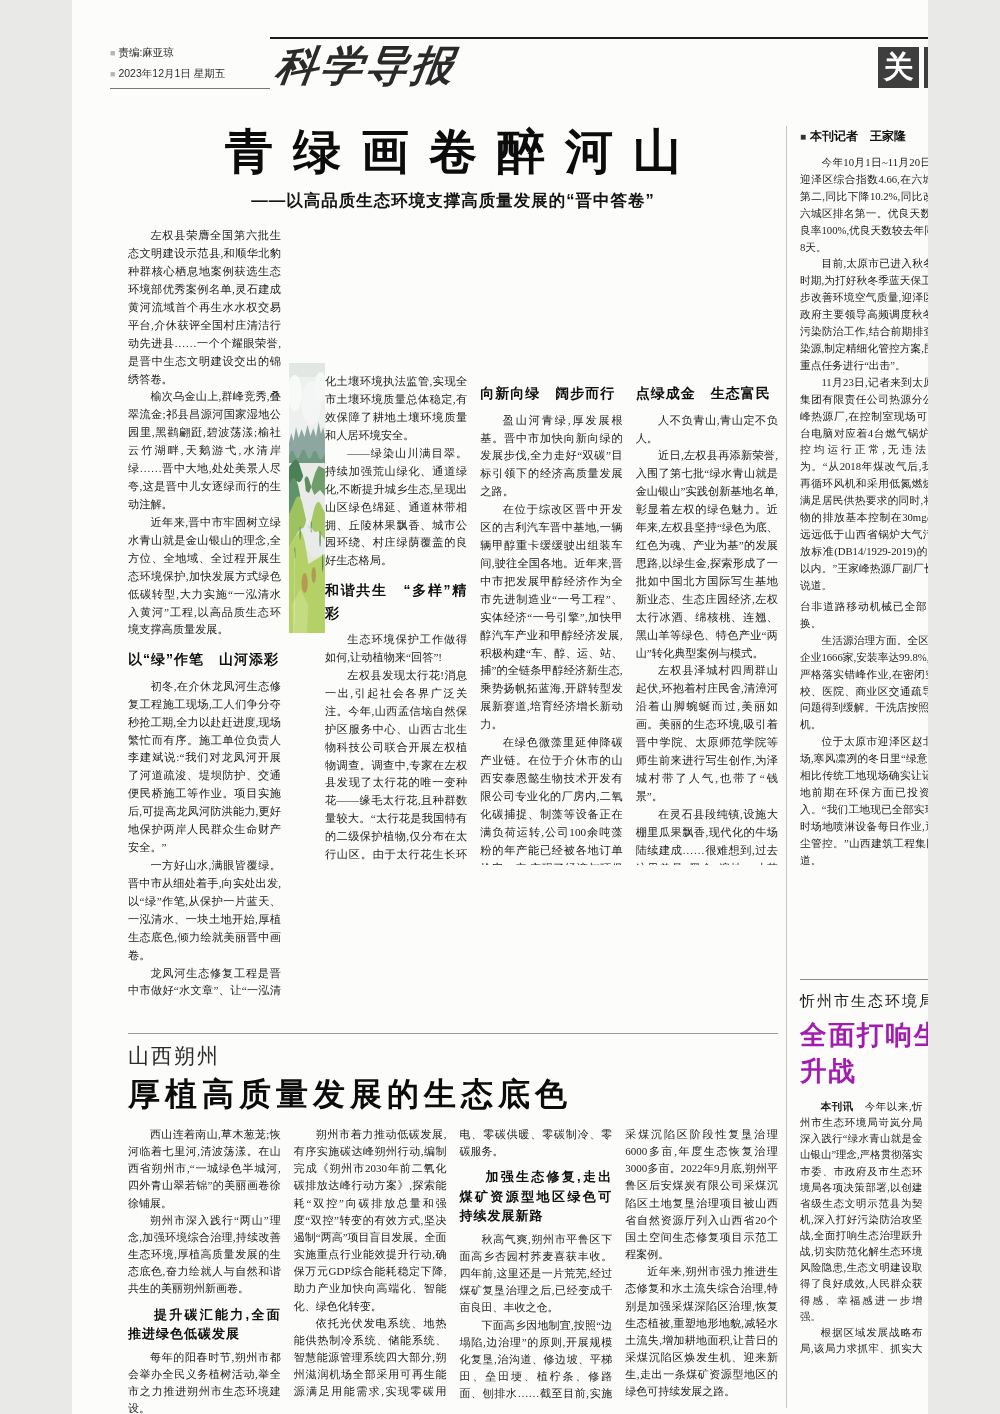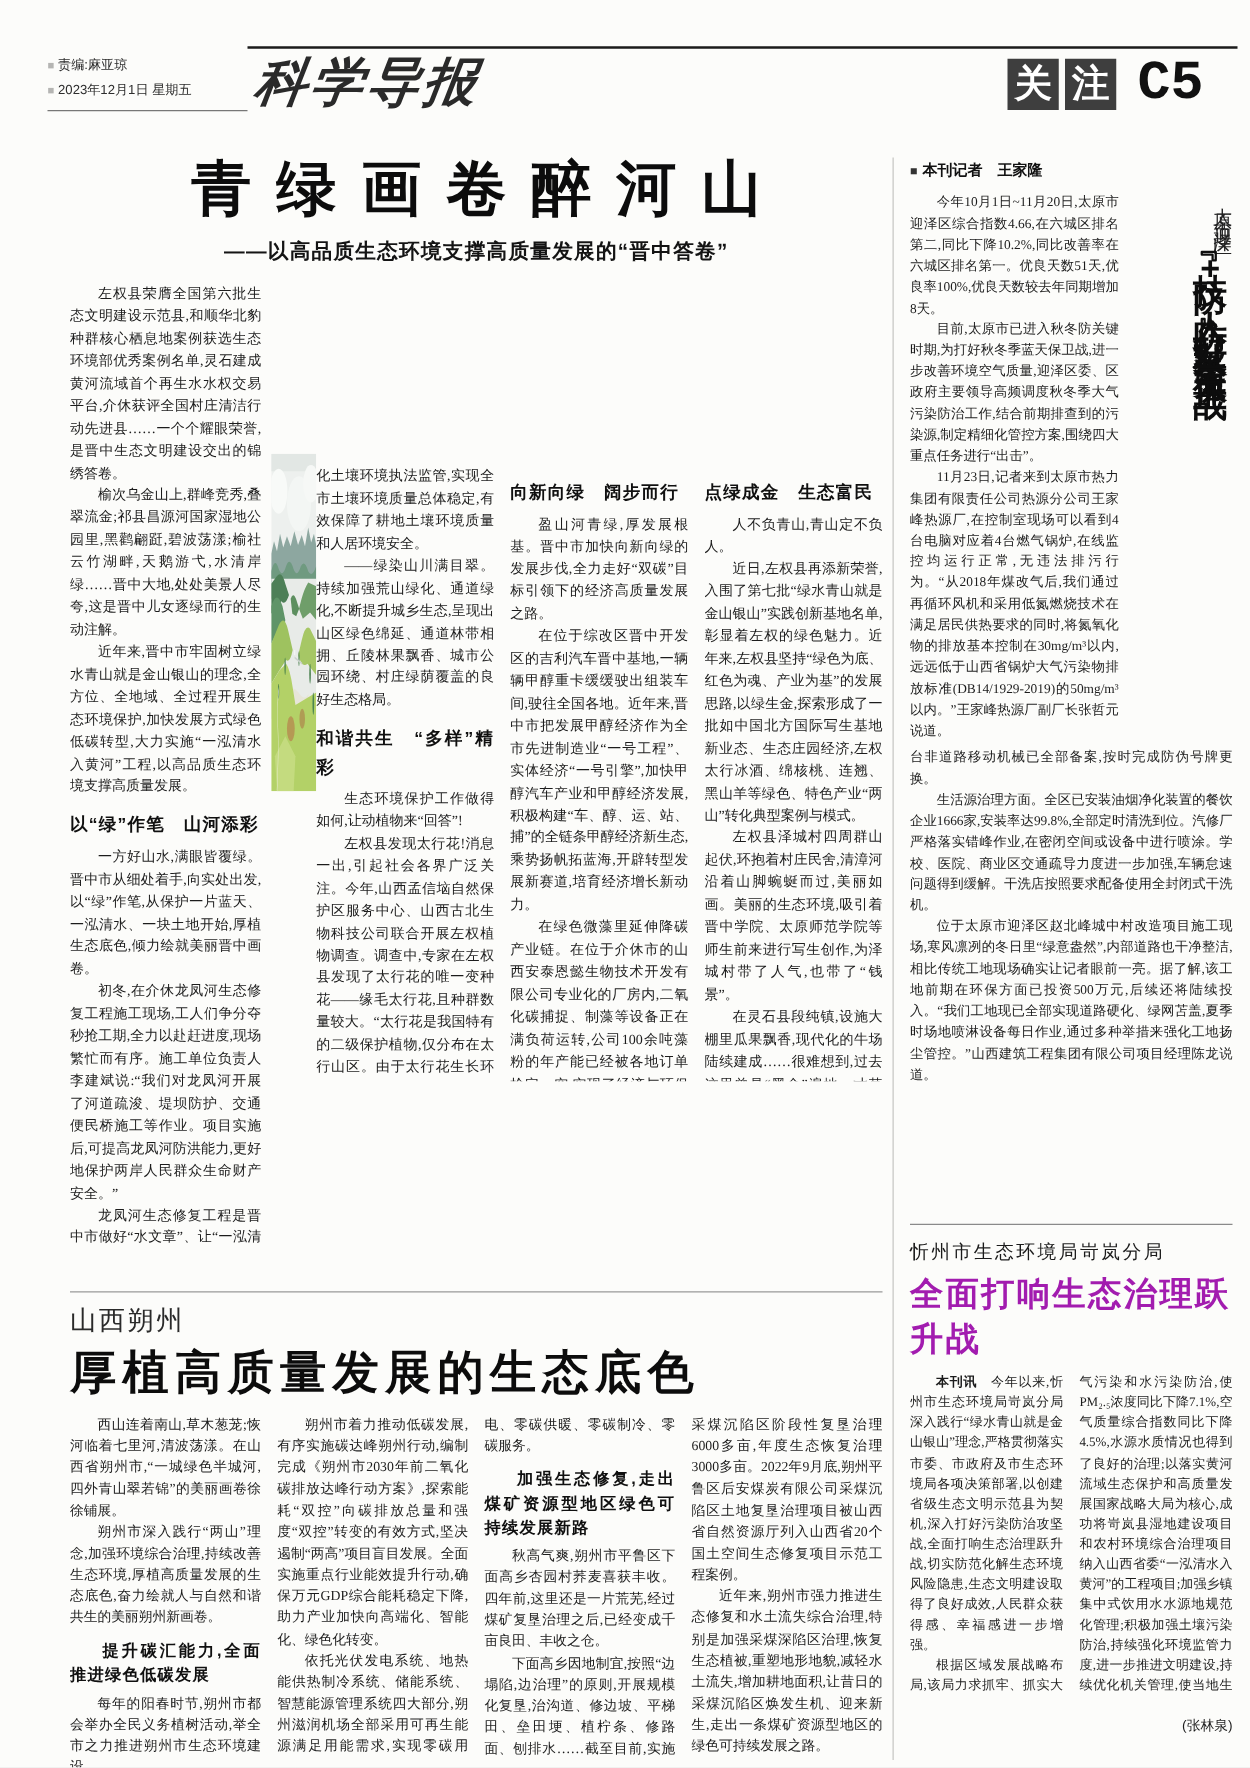--- a/index.html
+++ b/index.html
@@ -1,16 +1,16 @@
 <!DOCTYPE html>
 <html><head>
 <meta charset="utf-8">
 <style>
   html,body{margin:0;padding:0;background:#e9e9e7;}
-  .sheet{position:relative;width:1000px;height:1414px;margin:0 auto;background:#fcfcfa;
+  .sheet{position:relative;width:856px;height:1414px;margin:0 auto;background:#fcfcfa;
          font-family:"Liberation Serif",serif;color:#1c1c1c;overflow:hidden;}
   
   .hdr-top-rule{position:absolute;left:198px;top:37px;width:792px;height:2px;background:#1b1b1b;}
   .editor-block{position:absolute;left:38px;top:42px;width:158px;font-family:"Liberation Sans",sans-serif;
                 font-size:10.5px;line-height:1.95;color:#2d2d2d;}
   .editor-block .sq{color:#b5b5b3;font-size:9px;margin-right:3px;}
   .hdr-left-rule{position:absolute;left:38px;top:88px;width:160px;height:1px;background:#777;}
   .masthead{position:absolute;left:204px;top:38px;font-family:"DejaVu Serif",serif;font-style:italic;
             font-weight:bold;font-size:42px;letter-spacing:3px;color:#2a2a2a;transform:skewX(-8deg);}
   .section-box{position:absolute;left:806px;top:42px;display:flex;align-items:center;gap:5px;}
@@ -57,21 +57,21 @@
               letter-spacing:2px;color:#a21caf;}
   .kelan-body{column-count:2;column-gap:13px;font-size:10.4px;line-height:1.55;text-align:justify;
               height:272px;overflow:hidden;}
   .kelan-body p{margin:0;text-indent:2em;}
   .kelan-body .lead-label{font-weight:bold;font-family:"Liberation Sans",sans-serif;}
   .kelan-byline{text-align:right;font-weight:normal;font-family:"Liberation Sans",sans-serif;
                 font-size:11px;margin-top:2px;}
   
   .shuozhou{position:absolute;left:56px;top:1042px;width:650px;}
   .sz-kicker{font-family:"Liberation Sans",sans-serif;font-size:21px;letter-spacing:2px;color:#2a2a2a;}
-  .sz-head{margin:3px 0 9px;font-family:"Liberation Sans",sans-serif;font-weight:900;font-size:37px;
+  .sz-head{margin:3px 0 9px;font-family:"Liberation Sans",sans-serif;font-weight:900;font-size:32px;
            letter-spacing:5px;color:#0c0c0c;}
   .sz-body{column-count:4;column-gap:13px;font-size:11px;line-height:1.56;text-align:justify;
            height:296px;overflow:hidden;}
   .sz-body .t-h{font-size:13px;margin:7px 0 5px;text-indent:2em;line-height:1.5;}
 </style>
 </head>
 <body>
 
 <div class="sheet">
 
@@ -93,22 +93,22 @@
 
   <div class="main">
     <h1>青绿画卷醉河山</h1>
     <div class="subtitle">——以高品质生态环境支撑高质量发展的“晋中答卷”</div>
     <div class="cols">
       <div class="col1 bodytext">
           <p class="t-p">左权县荣膺全国第六批生态文明建设示范县,和顺华北豹种群核心栖息地案例获选生态环境部优秀案例名单,灵石建成黄河流域首个再生水水权交易平台,介休获评全国村庄清洁行动先进县……一个个耀眼荣誉,是晋中生态文明建设交出的锦绣答卷。</p>
           <p class="t-p">榆次乌金山上,群峰竞秀,叠翠流金;祁县昌源河国家湿地公园里,黑鹳翩跹,碧波荡漾;榆社云竹湖畔,天鹅游弋,水清岸绿……晋中大地,处处美景人尽夸,这是晋中儿女逐绿而行的生动注解。</p>
           <p class="t-p">近年来,晋中市牢固树立绿水青山就是金山银山的理念,全方位、全地域、全过程开展生态环境保护,加快发展方式绿色低碳转型,大力实施“一泓清水入黄河”工程,以高品质生态环境支撑高质量发展。</p>
           <h4 class="t-h">以“绿”作笔　山河添彩</h4>
+          <p class="t-p">初冬,在介休龙凤河生态修复工程施工现场,工人们争分夺秒抢工期,全力以赴赶进度,现场繁忙而有序。施工单位负责人李建斌说:“我们对龙凤河开展了河道疏浚、堤坝防护、交通便民桥施工等作业。项目实施后,可提高龙凤河防洪能力,更好地保护两岸人民群众生命财产安全。”</p>
           <p class="t-p">一方好山水,满眼皆覆绿。晋中市从细处着手,向实处出发,以“绿”作笔,从保护一片蓝天、一泓清水、一块土地开始,厚植生态底色,倾力绘就美丽晋中画卷。</p>
-          <p class="t-p">初冬,在介休龙凤河生态修复工程施工现场,工人们争分夺秒抢工期,全力以赴赶进度,现场繁忙而有序。施工单位负责人李建斌说:“我们对龙凤河开展了河道疏浚、堤坝防护、交通便民桥施工等作业。项目实施后,可提高龙凤河防洪能力,更好地保护两岸人民群众生命财产安全。”</p>
           <p class="t-p">龙凤河生态修复工程是晋中市做好“水文章”、让“一泓清水入黄河”的重要项目之一。龙凤河是汾河一级支流、黄河二级支流,流经介休市5镇13村,流域面积223平方千米。龙凤河生态修复工程包括生态治理与防洪能力提升两部分,项目建成后,将使龙凤河沿岸真正成为“水清、岸绿、河畅、景美”的生态廊带。</p>
         </div>
       <div class="mright">
         <div class="photo">
           <svg viewBox="0 0 486 270" preserveAspectRatio="none">
             <rect width="486" height="120" fill="#edf0ee"></rect>
             <rect width="486" height="14" fill="#e2e7e4"></rect>
             <ellipse cx="80" cy="30" rx="95" ry="18" fill="#f8faf8"></ellipse>
             <ellipse cx="300" cy="40" rx="130" ry="22" fill="#f3f6f4"></ellipse>
             <ellipse cx="430" cy="24" rx="85" ry="15" fill="#f6f8f6"></ellipse>

